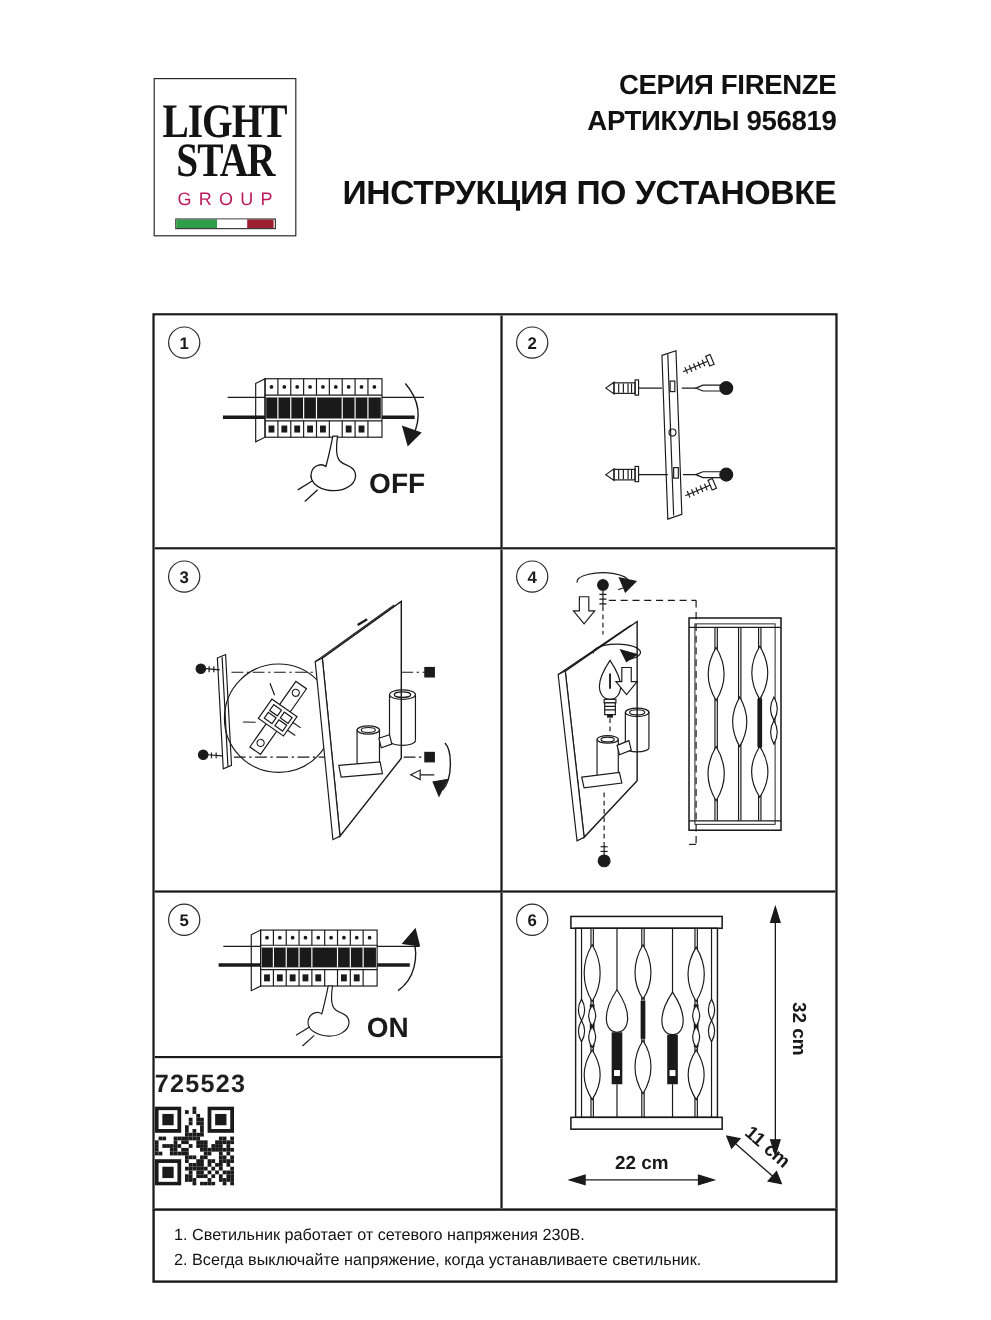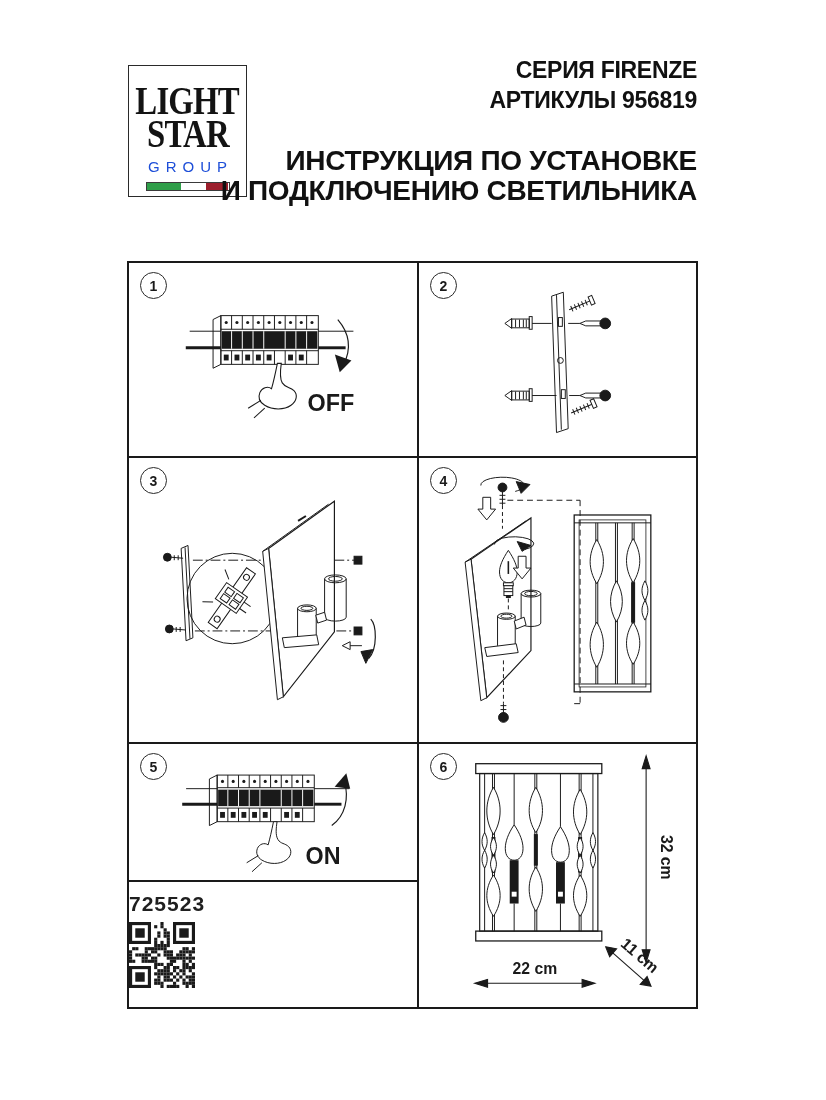--- a/index.html
+++ b/index.html
@@ -15,21 +15,21 @@
     display:flex;flex-direction:column;align-items:center;
     padding-top:14px;background:#fff;justify-content:center;
   }
   .logo-word{
     font-family:"Liberation Serif",serif;font-weight:700;font-size:40px;
     line-height:.82;letter-spacing:-1px;color:#131313;
     transform:scaleX(.82);transform-origin:center;white-space:nowrap;
   }
   .logo-group{
     font-family:"Liberation Sans",sans-serif;font-weight:400;font-size:15px;
-    letter-spacing:6px;margin:8px 0 0 6px;color:#1d4ed8;white-space:nowrap;
+    letter-spacing:6px;margin:8px 0 0 6px;color:#be185d;white-space:nowrap;
   }
   .logo-flag{
     margin-top:7px;width:82px;height:7px;border:1px solid #3a3a3a;
     display:flex;box-sizing:content-box;
   }
   .logo-flag span{height:100%;}
   .hdr{
     position:absolute;right:129px;top:55px;width:480px;text-align:right;
     font-weight:700;letter-spacing:-.3px;color:#111;
   }
@@ -75,21 +75,20 @@
       <span style="width:42%;background:#2f9e49"></span>
       <span style="width:31%;background:#ffffff"></span>
       <span style="width:27%;background:#9c1f2d"></span>
     </div>
   </div>
 
   <div class="hdr">
     <div class="h-line">СЕРИЯ FIRENZE</div>
     <div class="h-line">АРТИКУЛЫ 956819</div>
     <div class="h-title">ИНСТРУКЦИЯ ПО УСТАНОВКЕ</div>
-    <div class="h-title" style="margin-top:0">И ПОДКЛЮЧЕНИЮ СВЕТИЛЬНИКА</div>
   </div>
 
   <div class="grid">
 
     <div class="panel b-r b-b" style="left:0;top:0;width:290px;height:195px">
       <div class="num">1</div>
       <svg width="288" height="191" viewBox="0 0 291 196">
         <g stroke="#1a1a1a" fill="none" stroke-width="1">
           <line x1="60" y1="70" x2="92" y2="70"></line>
           <line x1="56" y1="87" x2="92" y2="87" stroke-width="3"></line>
@@ -681,14 +680,18 @@
         <g stroke="#1a1a1a" stroke-width="1.1" fill="#1a1a1a">
           <line x1="195" y1="211" x2="229" y2="241" fill="none"></line>
           <polygon points="189,206 200,208 193,216"></polygon>
           <polygon points="235,246 224,244 231,236"></polygon>
           <text transform="rotate(41 220 219)" x="220" y="219" text-anchor="middle" font-size="16" font-weight="700" stroke="none">11 cm</text>
         </g>
       </svg>
     </div>
   </div>
 
+  <div class="notes">
+    <div>1. Светильник работает от сетевого напряжения 230В.</div>
+    <div>2. Всегда выключайте напряжение, когда устанавливаете светильник.</div>
+  </div>
 
 </div>
 
 </body></html>

